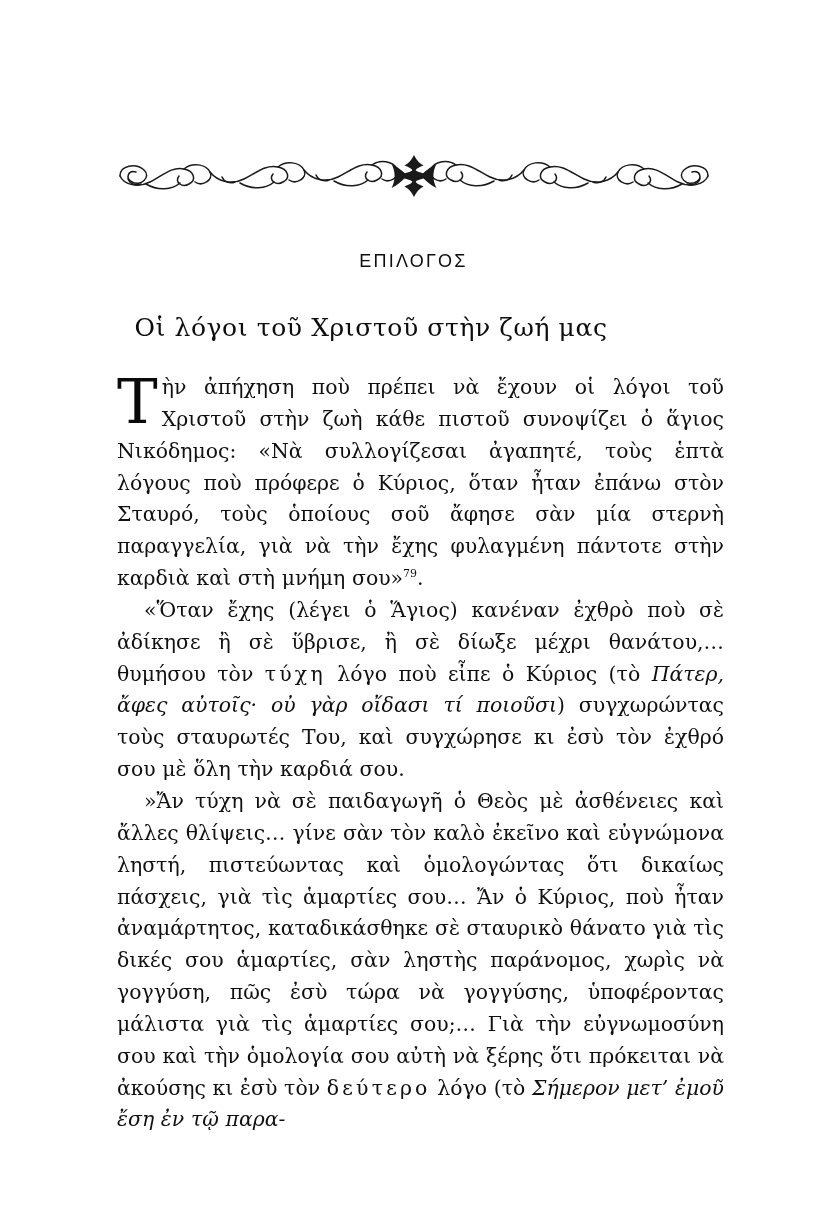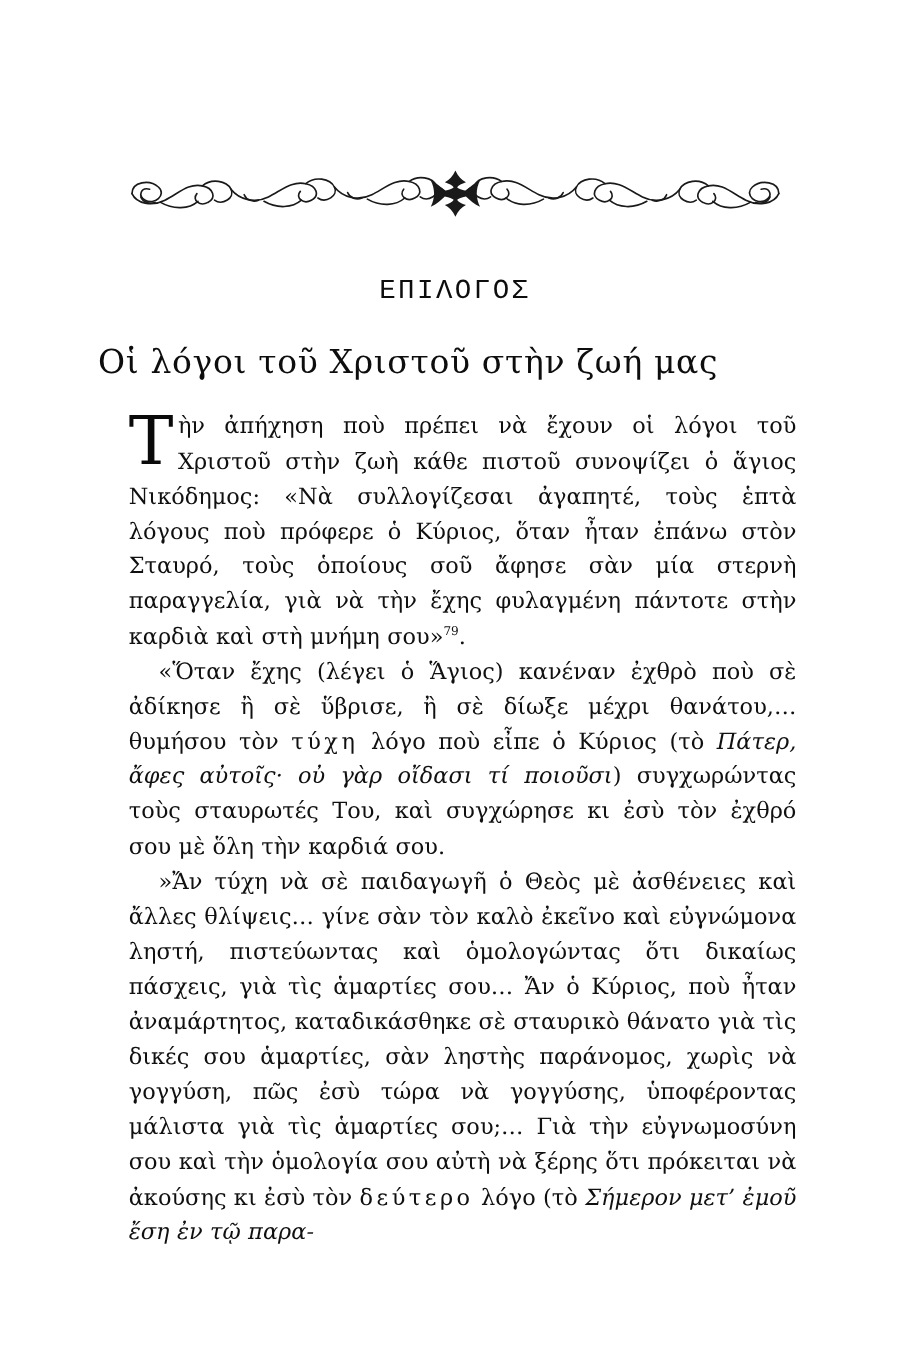--- a/index.html
+++ b/index.html
@@ -31,35 +31,35 @@
   }
   .ornament-band svg { display: block; }
 
   
   .chapter-title {
     position: absolute;
     left: 0;
     top: 252px;
     width: 827px;
     text-align: center;
-    font-family: Liberation Mono, monospace;
-    font-size: 25px;
+    font-family: Liberation Sans, sans-serif;
+    font-size: 18px;
     letter-spacing: 2.2px;
     color: #0d0d0d;
     font-weight: 400;
     line-height: 1;
   }
   .chapter-subtitle {
     position: absolute;
     left: 0;
     top: 315px;
     width: 742px;
     text-align: center;
     font-family: "DejaVu Serif", "Liberation Serif", serif;
-    font-size: 30px;
+    font-size: 25px;
     letter-spacing: 0.6px;
     color: #0d0d0d;
     font-weight: 400;
     line-height: 1;
   }
 
   
   .textblock {
     position: absolute;
     left: 117px;

